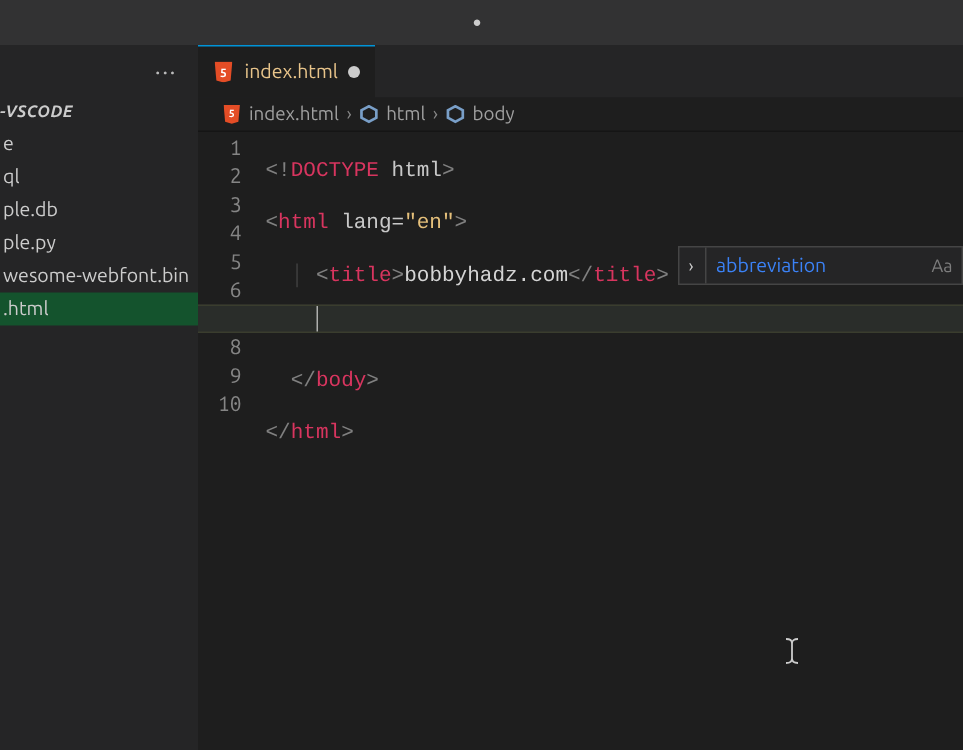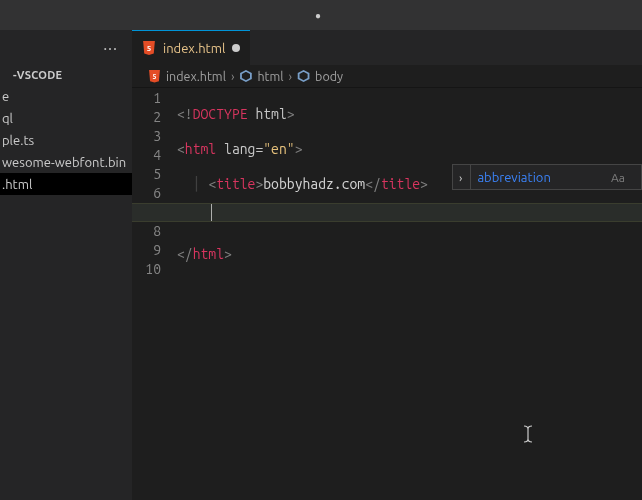--- a/index.html
+++ b/index.html
@@ -44,33 +44,34 @@
       justify-content: flex-end;
       padding-right: 14px;
       color: #bbb;
       font-size: 16px;
       letter-spacing: 1px;
     }
     .sidebar-header {
       font-size: 11px;
       font-weight: 700;
       color: #ccc;
-      padding: 4px 8px 4px 13px;
+      padding: 4px 8px 4px 0;
       letter-spacing: 0.3px;
+      font-style: italic;
     }
     .file-list { }
     .file-item {
       height: 22px;
       display: flex;
       align-items: center;
       padding-left: 2px;
       font-size: 13px;
       white-space: nowrap;
     }
-    .file-item.selected { background: #000000; }
+    .file-item.selected { background: #14532d; }
     .editor-area {
       flex: 1;
       background: #1e1e1e;
       display: flex;
       flex-direction: column;
       position: relative;
     }
     .tabs {
       height: 35px;
       background: #252526;
@@ -132,21 +133,21 @@
       text-align: right;
       padding-right: 16px;
       padding-top: 2px;
       color: #858585;
     }
     .gutter div { height: 19px; line-height:19px; }
     .code {
       padding-top: 2px;
       white-space: pre;
     }
-    .code div { height: 19px; line-height: 19px; }
+    .code div { height: 19px; line-height: 19px; font-family: Liberation Mono, monospace; }
     .ln-current { position:absolute; left:0; right:0; height:19px; background:#2a2d2a; border-top:1px solid #3a3d2e; border-bottom:1px solid #3a3d2e; pointer-events:none;}
     .caret {
       position: absolute;
       width: 1px; height: 17px;
       background: #aeafad;
     }
     .txt{ color:#d4d4d4; }
 
     .suggest {
       position: absolute;
@@ -158,21 +159,21 @@
       border: 1px solid #454545;
       display: flex;
       align-items: center;
       font-family: "Segoe UI", Ubuntu, sans-serif;
       font-size: 13px;
       color: #ccc;
     }
     .suggest .sep { width:1px; align-self: stretch; background:#454545; margin:0 2px;}
     .suggest .chev { color:#ccc; padding: 0 6px; font-size: 12px; }
     .suggest .label { flex:1; padding-left:4px; color:#3b82f6;}
-    .suggest .hint { color:#7d7d7d; padding-right:16px; font-size:12px;}
+    .suggest .hint { color:#7d7d7d; padding-right:6px; font-size:12px;}
     .text-cursor {
       position:absolute;
       left:390px; top:395px;
       font-family: serif;
       color:#ccc; font-size:18px;
       pointer-events:none;
     }
     
     .ang { color:#808080; }
     .name { color:#d8355f; }
@@ -193,21 +194,24 @@
     </div>
     <div class="sidebar-header">-VSCODE</div>
     <div class="file-list">
       <div class="file-item">
           <span>e</span>
         </div>
       <div class="file-item">
           <span>ql</span>
         </div>
       <div class="file-item">
-          <span>ple.ts</span>
+          <span>ple.db</span>
+        </div>
+      <div class="file-item">
+          <span>ple.py</span>
         </div>
       <div class="file-item">
           <span>wesome-webfont.bin</span>
         </div>
       <div class="file-item selected">
           <span>.html</span>
         </div>
     </div>
   </div>
 
@@ -247,20 +251,21 @@
         <div>8</div>
         <div>9</div>
         <div>10</div>
       </div>
 
       <div class="code">
 <div><span class="ang">&lt;!</span><span class="name">DOCTYPE </span><span class="attrn">html</span><span class="ang">&gt;</span></div>
 <div><span class="ang">&lt;</span><span class="name">html </span><span class="attrn">lang</span><span class="attrn">=</span><span class="attrv">"en"</span><span class="ang">&gt;</span></div>
 <div>  <span style="color:#404040">│ </span><span class="ang">&lt;</span><span class="name">title</span><span class="ang">&gt;</span><span class="txt">bobbyhadz.com</span><span class="ang">&lt;/</span><span class="name">title</span><span class="ang">&gt;</span></div>
 <div>    </div>
+<div>  <span class="ang">&lt;/</span><span class="name">body</span><span class="ang">&gt;</span></div>
 <div><span class="ang">&lt;/</span><span class="name">html</span><span class="ang">&gt;</span></div>
 <div></div>
       </div>
 
       <div class="suggest">
         <span class="chev">›</span>
         <span class="sep"></span>
         <span class="label">abbreviation</span>
         <span class="hint">Aa</span>
       </div>

